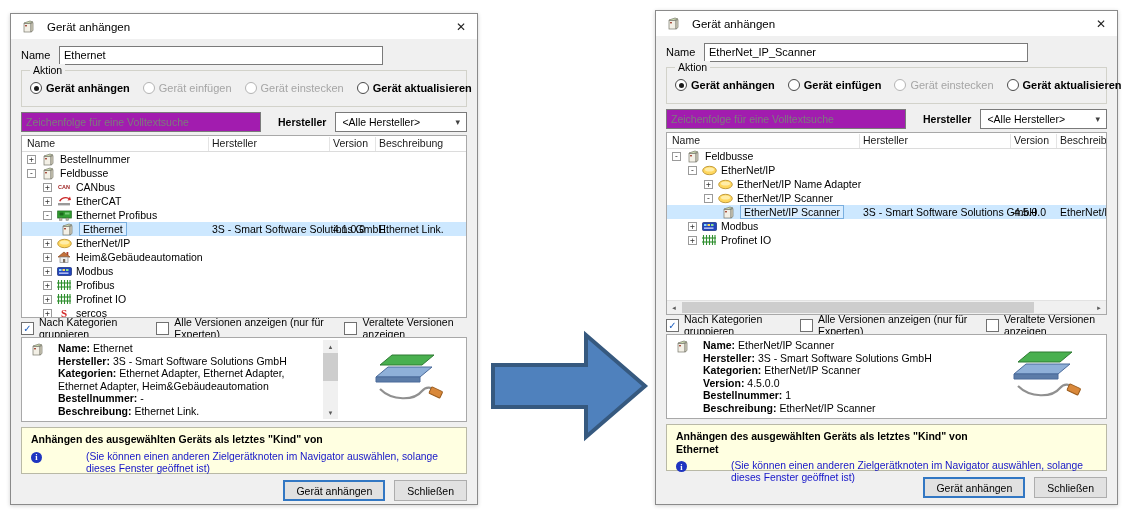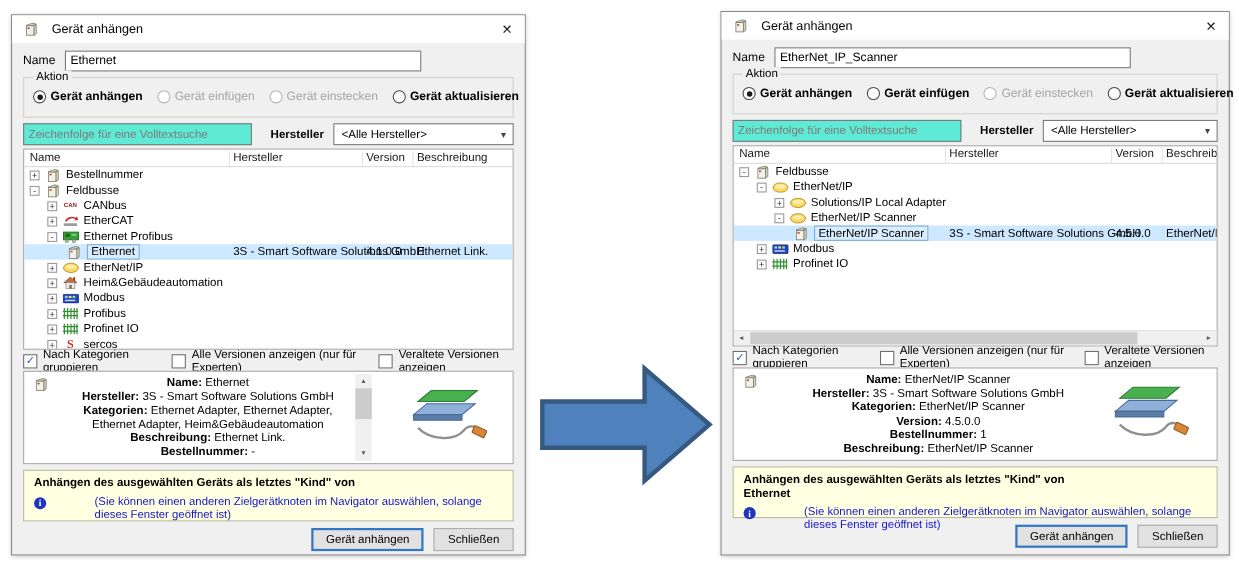--- a/index.html
+++ b/index.html
@@ -27,21 +27,21 @@
   .radios { position:absolute; top:11px; left:8px; display:flex; gap:13px; align-items:center; }
   .radio { display:flex; align-items:center; }
   .rb { width:12px; height:12px; border:1px solid #4a4a4a; border-radius:50%; background:#fff; margin-right:4px; position:relative; flex:none; }
   .radio.on .rb::after { content:""; position:absolute; left:2.5px; top:2.5px; right:2.5px; bottom:2.5px; background:#1a1a1a; border-radius:50%; }
   .rtext { font-size:11px; font-weight:bold; color:#000; white-space:nowrap; }
   .radio.dis .rb { border-color:#b4b4b4; }
   .radio.dis .rtext { color:#a5a5a5; font-weight:normal; }
 
   
   .r-search { position:absolute; top:98px; left:10px; right:10px; height:20px; display:flex; align-items:center; }
-  .r-search input { width:208px; height:20px; border:1px solid #7a7a7a; padding:0 4px; font-size:10.5px; font-family:inherit; background:#5eead4; }
+  .r-search input { width:240px; height:20px; border:1px solid #7a7a7a; padding:0 4px; font-size:10.5px; font-family:inherit; background:#a21caf; }
   .r-search input::placeholder { color:#7c7c7c; }
   .man-lbl { font-weight:bold; font-size:10.5px; margin-left:17px; }
   .combo { flex:1; margin-left:9px; height:20px; border:1px solid #7a7a7a; background:#fff; display:flex; align-items:center; padding:0 6px; font-size:10.5px; }
   .combo .chev { margin-left:auto; font-size:9px; color:#404040; }
 
   
   .r-tree { position:absolute; top:121px; left:10px; right:10px; height:183px; background:#fff; border:1px solid #a8a8a8; overflow:hidden; }
   .thead { height:16px; position:relative; border-bottom:1px solid #dcdcdc; font-size:10.5px; color:#1a1a1a; }
   .thead span { position:absolute; top:1px; white-space:nowrap; }
   .tsep { position:absolute; top:0; bottom:0; width:1px; background:#e4e4e4; }
@@ -69,21 +69,21 @@
   .hs-btn { position:absolute; top:0; bottom:0; width:14px; display:flex; align-items:center; justify-content:center; font-size:6px; color:#5a5a5a; }
   .hs-left { left:0; } .hs-right { right:0; }
   .hs-thumb { position:absolute; left:15px; right:72px; top:1px; bottom:1px; background:#cdcdcd; }
 
   
   .r-checks { position:absolute; top:306px; left:10px; right:10px; height:16px; display:flex; align-items:center; gap:17px; font-size:10.5px; }
   .chk { display:flex; align-items:center; }
   .cb { width:13px; height:13px; border:1px solid #707070; background:#fff; margin-right:5px; font-size:10px; line-height:11px; text-align:center; color:#1f5fbf; flex:none; }
 
   
-  .r-info { position:absolute; top:323px; left:10px; right:10px; height:85px; background:#fff; border:1px solid #a8a8a8; font-size:10.5px;text-align:center; }
+  .r-info { position:absolute; top:323px; left:10px; right:10px; height:85px; background:#fff; border:1px solid #a8a8a8; font-size:10.5px; }
   .info-ico { position:absolute; left:7px; top:5px; }
   .info-text { position:absolute; left:36px; top:4px; line-height:12.5px; }
   .dlgL .info-text { width:262px; }
   .dlgR .info-text { width:300px; }
   .info-text b { font-weight:bold; }
   .vscroll { position:absolute; left:301px; top:2px; bottom:2px; width:15px; background:#f0f0f0; }
   .vs-btn { height:13px; display:flex; align-items:center; justify-content:center; font-size:6px; color:#5a5a5a; }
   .vs-dn { position:absolute; bottom:0; left:0; right:0; }
   .vs-thumb { position:absolute; left:0; right:0; top:13px; height:28px; background:#cdcdcd; }
   .info-img { position:absolute; top:3px; bottom:3px; background:#fff; display:flex; align-items:center; justify-content:center; }
@@ -339,22 +339,22 @@
             <polygon points="2,3 8,1 11,2 5,4" fill="#cdddb0" stroke="#77776a" stroke-width="0.7"></polygon>
             <rect x="2" y="3.5" width="7" height="8.5" fill="#f3f0e6" stroke="#77776a" stroke-width="0.7"></rect>
             <polygon points="9,3.5 11,2.5 11,10.5 9,12" fill="#ded9c6" stroke="#77776a" stroke-width="0.7"></polygon>
             <rect x="3" y="5" width="2" height="1.4" fill="#a85040"></rect>
           </svg>
         </span>
       <div class="info-text">
         <div><b>Name:</b> <span>Ethernet</span></div>
         <div><b>Hersteller:</b> <span>3S - Smart Software Solutions GmbH</span></div>
         <div><b>Kategorien:</b> <span>Ethernet Adapter, Ethernet Adapter, Ethernet Adapter, Heim&amp;Gebäudeautomation</span></div>
+        <div><b>Bestellnummer:</b> <span>-</span></div>
         <div><b>Beschreibung:</b> <span>Ethernet Link.</span></div>
-        <div><b>Bestellnummer:</b> <span>-</span></div>
       </div>
       <div class="vscroll">
         <div class="vs-btn">▲</div>
         <div class="vs-thumb"></div>
         <div class="vs-btn vs-dn">▼</div>
       </div>
       <div class="info-img">
         <svg width="84" height="58" viewBox="0 0 84 58">
             <polygon points="30,4 72,4 60,14 18,14" fill="#49b04f" stroke="#2e7a33"></polygon>
             <polygon points="26,16 70,16 58,26 14,26" fill="#8fb0d8" stroke="#4a6a9a"></polygon>
@@ -467,21 +467,21 @@
             <span class="lbl">EtherNet/IP</span>
           </div>
         <div class="trow i3">
             <span class="exp">+</span>
             <span class="ico">
               <svg width="15" height="11" viewBox="0 0 15 11">
                 <ellipse cx="7.5" cy="5.5" rx="6.8" ry="4.2" fill="#ffd75e" stroke="#bb9433" stroke-width="0.9"></ellipse>
                 <ellipse cx="7.5" cy="4.6" rx="4.6" ry="2" fill="#ffeda8"></ellipse>
               </svg>
             </span>
-            <span class="lbl">Solutions/IP Local Adapter</span>
+            <span class="lbl">EtherNet/IP Name Adapter</span>
           </div>
         <div class="trow i3">
             <span class="exp">-</span>
             <span class="ico">
               <svg width="15" height="11" viewBox="0 0 15 11">
                 <ellipse cx="7.5" cy="5.5" rx="6.8" ry="4.2" fill="#ffd75e" stroke="#bb9433" stroke-width="0.9"></ellipse>
                 <ellipse cx="7.5" cy="4.6" rx="4.6" ry="2" fill="#ffeda8"></ellipse>
               </svg>
             </span>
             <span class="lbl">EtherNet/IP Scanner</span>

